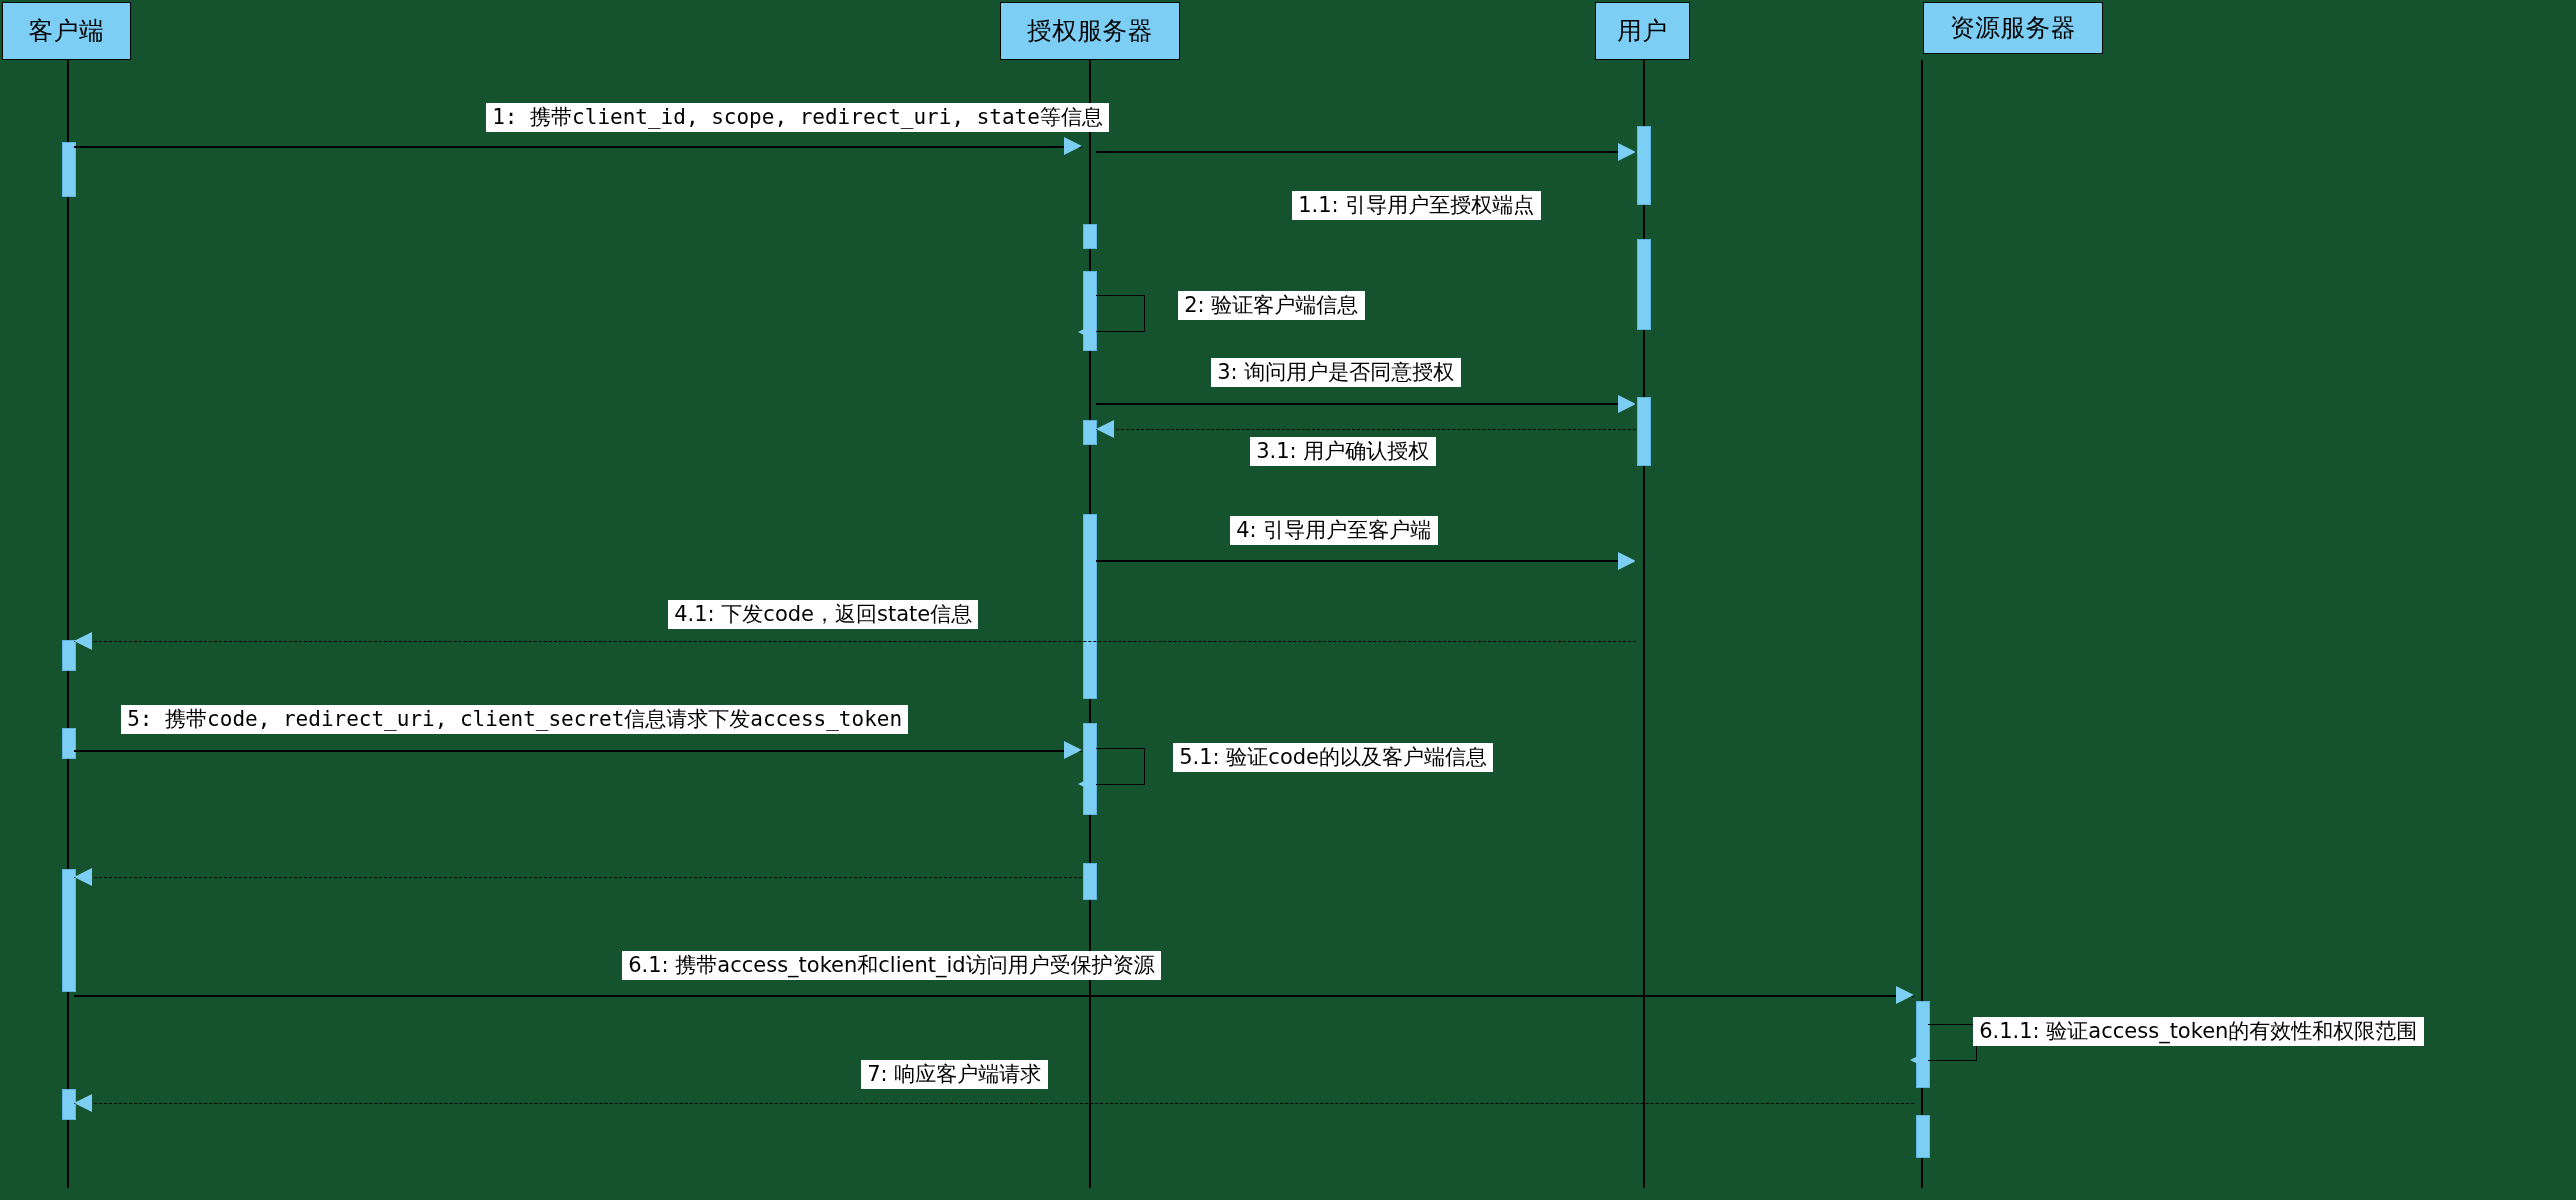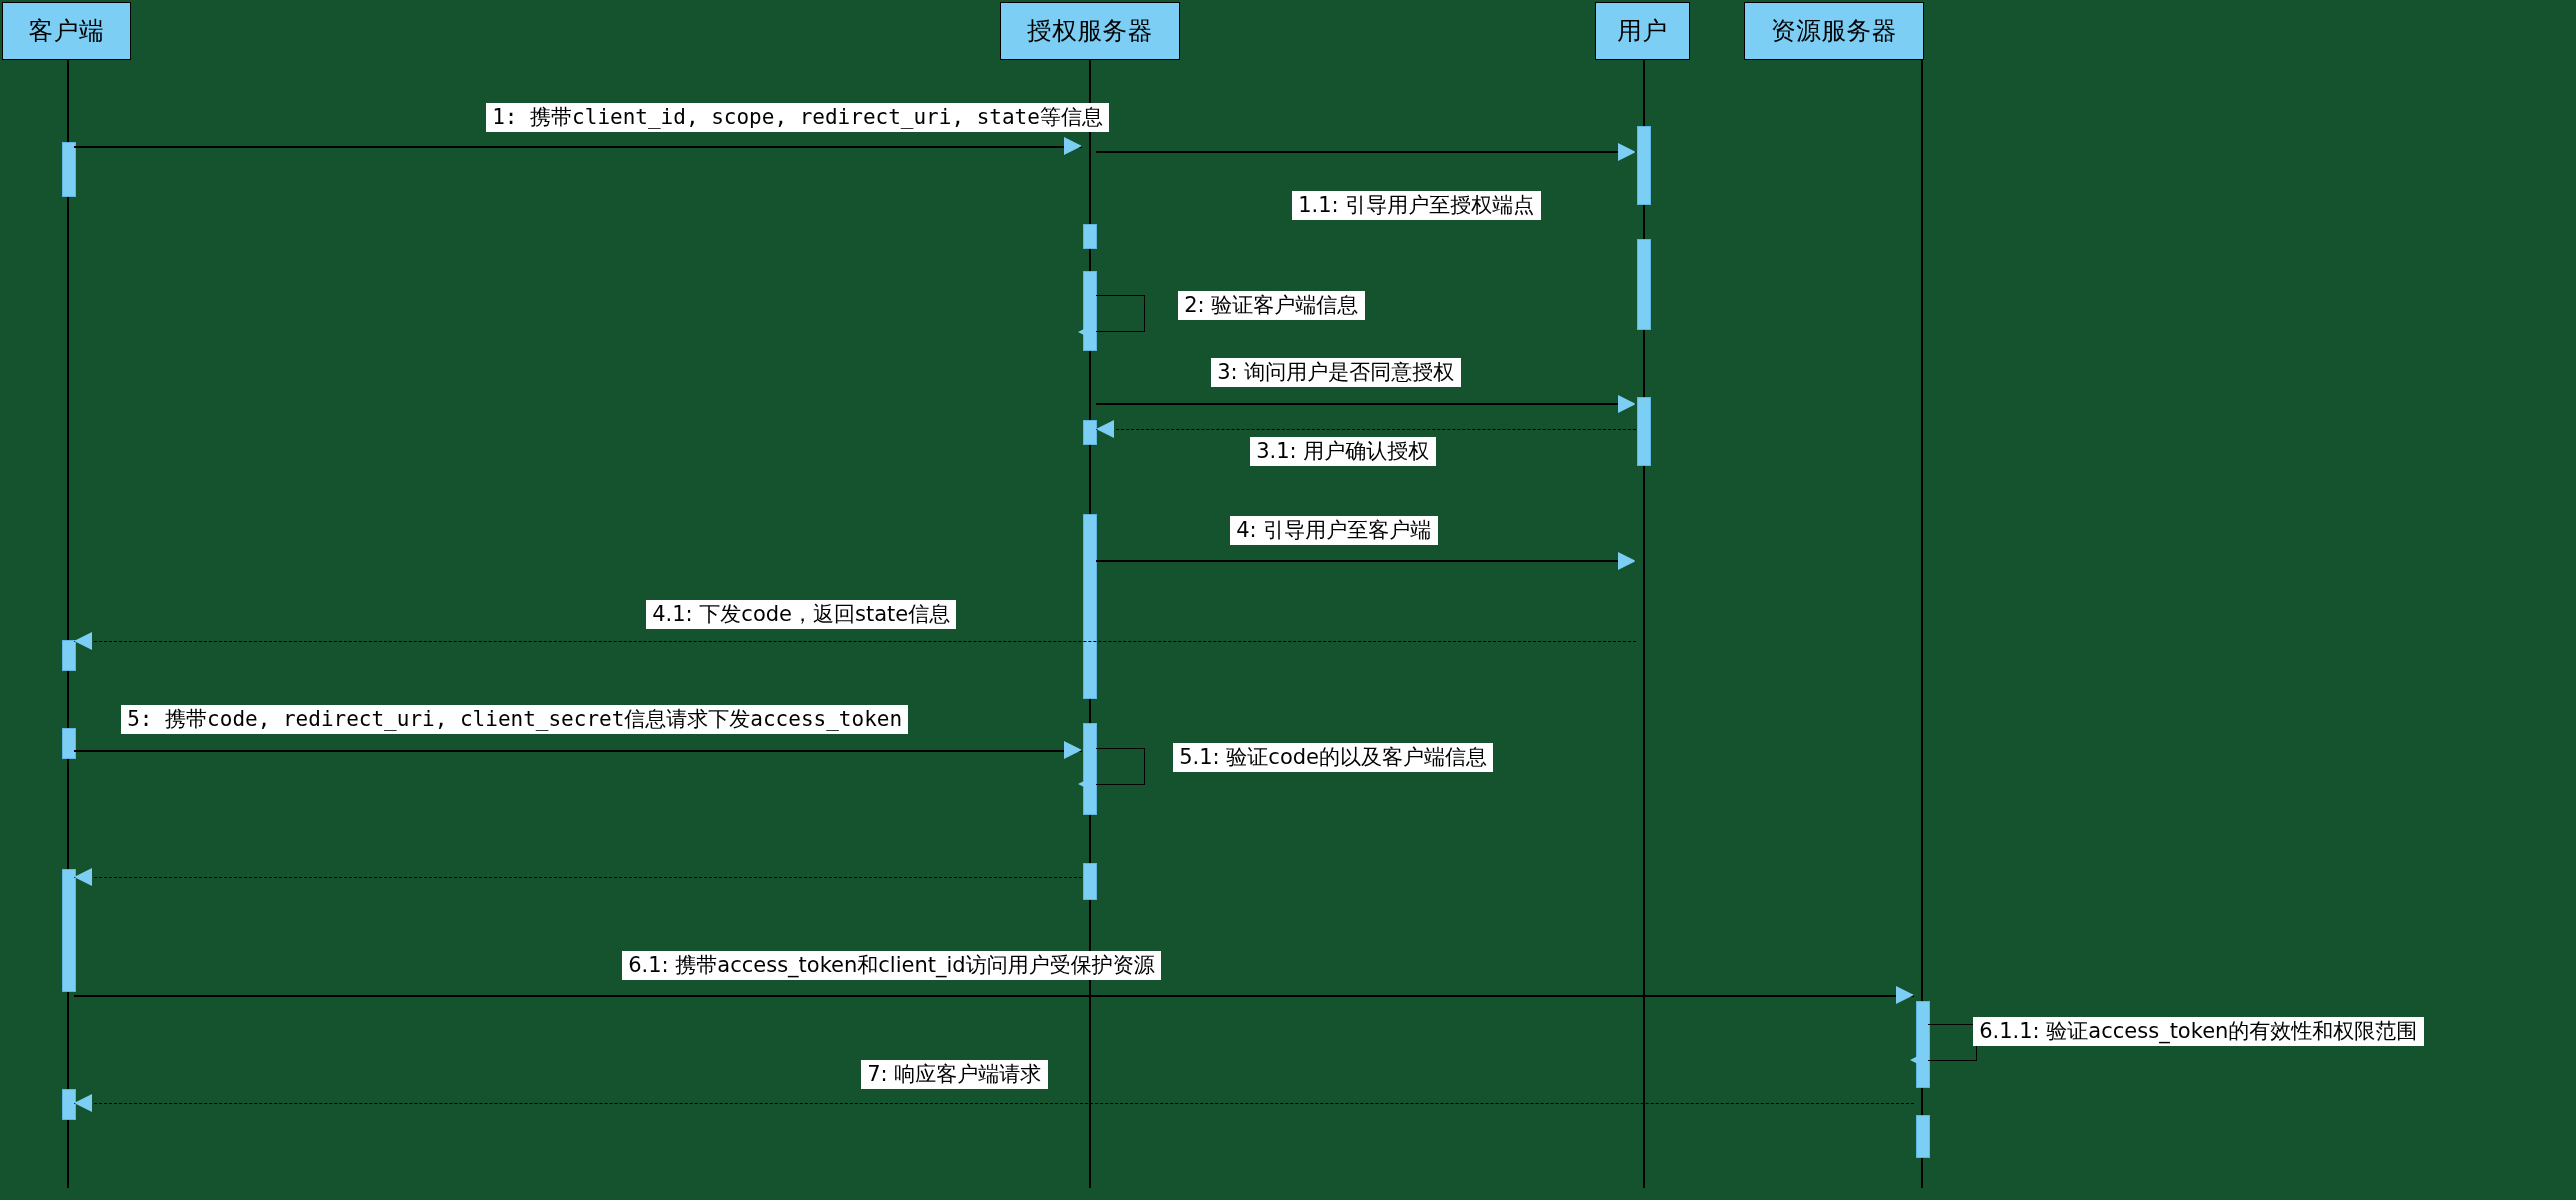--- a/index.html
+++ b/index.html
@@ -112,21 +112,21 @@
     <div class="lifeline" style="left: 1921px; top: 60px; height: 1128px;"></div>
     <div class="participant" style="left: 1.8px; top: 1.8px; width: 129px; height: 58px;">
       <span>客户端</span>
     </div>
     <div class="participant" style="left: 1000px; top: 1.8px; width: 180px; height: 58px;">
       <span>授权服务器</span>
     </div>
     <div class="participant" style="left: 1595px; top: 1.8px; width: 95px; height: 58px;">
       <span>用户</span>
     </div>
-    <div class="participant" style="left: 1744px; top: 1.8px; width: 180px; height: 58px;">
+    <div class="participant" style="left: 1923px; top: 1.8px; width: 180px; height: 52px;">
       <span>资源服务器</span>
     </div>
     <div class="activation" style="left: 62px; top: 142px; height: 55px;"></div>
     <div class="activation" style="left: 62px; top: 640px; height: 31px;"></div>
     <div class="activation" style="left: 62px; top: 728px; height: 31px;"></div>
     <div class="activation" style="left: 62px; top: 869px; height: 123px;"></div>
     <div class="activation" style="left: 62px; top: 1089px; height: 31px;"></div>
     <div class="activation" style="left: 1083px; top: 224px; height: 24.6px;"></div>
     <div class="activation" style="left: 1083px; top: 271px; height: 80px;"></div>
     <div class="activation" style="left: 1083px; top: 420px; height: 24.6px;"></div>
@@ -151,21 +151,21 @@
     <div class="arrowhead right" style="left: 1618px; top: 395px;"></div>
     <div class="msglabel cn" style="left: 1211px; top: 358px;">3: 询问用户是否同意授权</div>
     <div class="msgline dashed" style="left: 1096px; top: 429px; width: 540px;"></div>
     <div class="arrowhead left" style="left: 1096px; top: 420px;"></div>
     <div class="msglabel cn" style="left: 1250px; top: 437px;">3.1: 用户确认授权</div>
     <div class="msgline" style="left: 1096px; top: 560px; width: 540px;"></div>
     <div class="arrowhead right" style="left: 1618px; top: 552px;"></div>
     <div class="msglabel cn" style="left: 1230px; top: 516px;">4: 引导用户至客户端</div>
     <div class="msgline dashed" style="left: 74px; top: 641px; width: 1562px;"></div>
     <div class="arrowhead left" style="left: 74px; top: 632px;"></div>
-    <div class="msglabel cn" style="left: 646px; top: 600px;">4.1: 下发code，返回state信息</div>
+    <div class="msglabel cn" style="left: 668px; top: 600px;">4.1: 下发code，返回state信息</div>
     <div class="msgline" style="left: 74px; top: 750px; width: 1008px;"></div>
     <div class="arrowhead right" style="left: 1064px; top: 741px;"></div>
     <div class="msglabel" style="left: 121px; top: 705px;">5: 携带code, redirect_uri, client_secret信息请求下发access_token</div>
     <div class="selfcall" style="left: 1096px; top: 748px; width: 49px; height: 37px;"></div>
     <div class="arrowhead left" style="left: 1078px; top: 775px;"></div>
     <div class="msglabel cn" style="left: 1173px; top: 743px;">5.1: 验证code的以及客户端信息</div>
     <div class="msgline dashed" style="left: 74px; top: 877px; width: 1008px;"></div>
     <div class="arrowhead left" style="left: 74px; top: 868px;"></div>
     <div class="msgline" style="left: 74px; top: 995px; width: 1840px;"></div>
     <div class="arrowhead right" style="left: 1896px; top: 986px;"></div>

